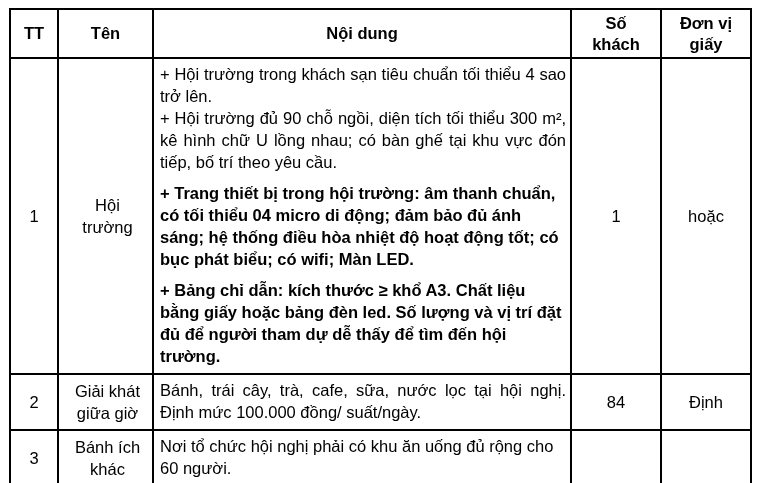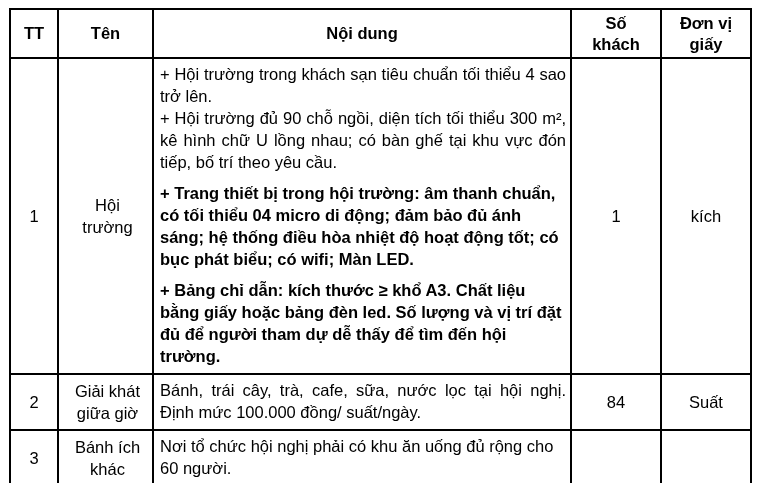--- a/index.html
+++ b/index.html
@@ -71,31 +71,31 @@
         <td class="c-tt">1</td>
         <td class="c-ten">Hội
 trường</td>
         <td class="c-noidung">
           <p class="justify">+ Hội trường trong khách sạn tiêu chuẩn tối thiểu 4 sao trở lên.</p>
           <p class="justify">+ Hội trường đủ 90 chỗ ngồi, diện tích tối thiểu 300 m², kê hình chữ U lồng nhau; có bàn ghế tại khu vực đón tiếp, bố trí theo yêu cầu.</p>
           <p class="spaced">+ Trang thiết bị trong hội trường: âm thanh chuẩn, có tối thiểu 04 micro di động; đảm bảo đủ ánh sáng; hệ thống điều hòa nhiệt độ hoạt động tốt; có bục phát biểu; có wifi; Màn LED.</p>
           <p class="spaced">+ Bảng chỉ dẫn: kích thước ≥ khổ A3. Chất liệu bằng giấy hoặc bảng đèn led. Số lượng và vị trí đặt đủ để người tham dự dễ thấy để tìm đến hội trường.</p>
         </td>
         <td class="c-soluong">1</td>
-        <td class="c-donvi">kích</td>
+        <td class="c-donvi">hoặc</td>
       </tr>
       <tr class="r2">
         <td class="c-tt">2</td>
         <td class="c-ten">Giải khát
 giữa giờ</td>
         <td class="c-noidung">
           <p class="justify">Bánh, trái cây, trà, cafe, sữa, nước lọc tại hội nghị. Định mức 100.000 đồng/ suất/ngày.</p>
         </td>
         <td class="c-soluong">84</td>
-        <td class="c-donvi">Suất</td>
+        <td class="c-donvi">Định</td>
       </tr>
       <tr class="r3">
         <td class="c-tt">3</td>
         <td class="c-ten">Bánh ích
 khác</td>
         <td class="c-noidung">
           <p>Nơi tổ chức hội nghị phải có khu ăn uống đủ rộng cho 60 người.</p>
         </td>
         <td class="c-soluong"></td>
         <td class="c-donvi"></td>

